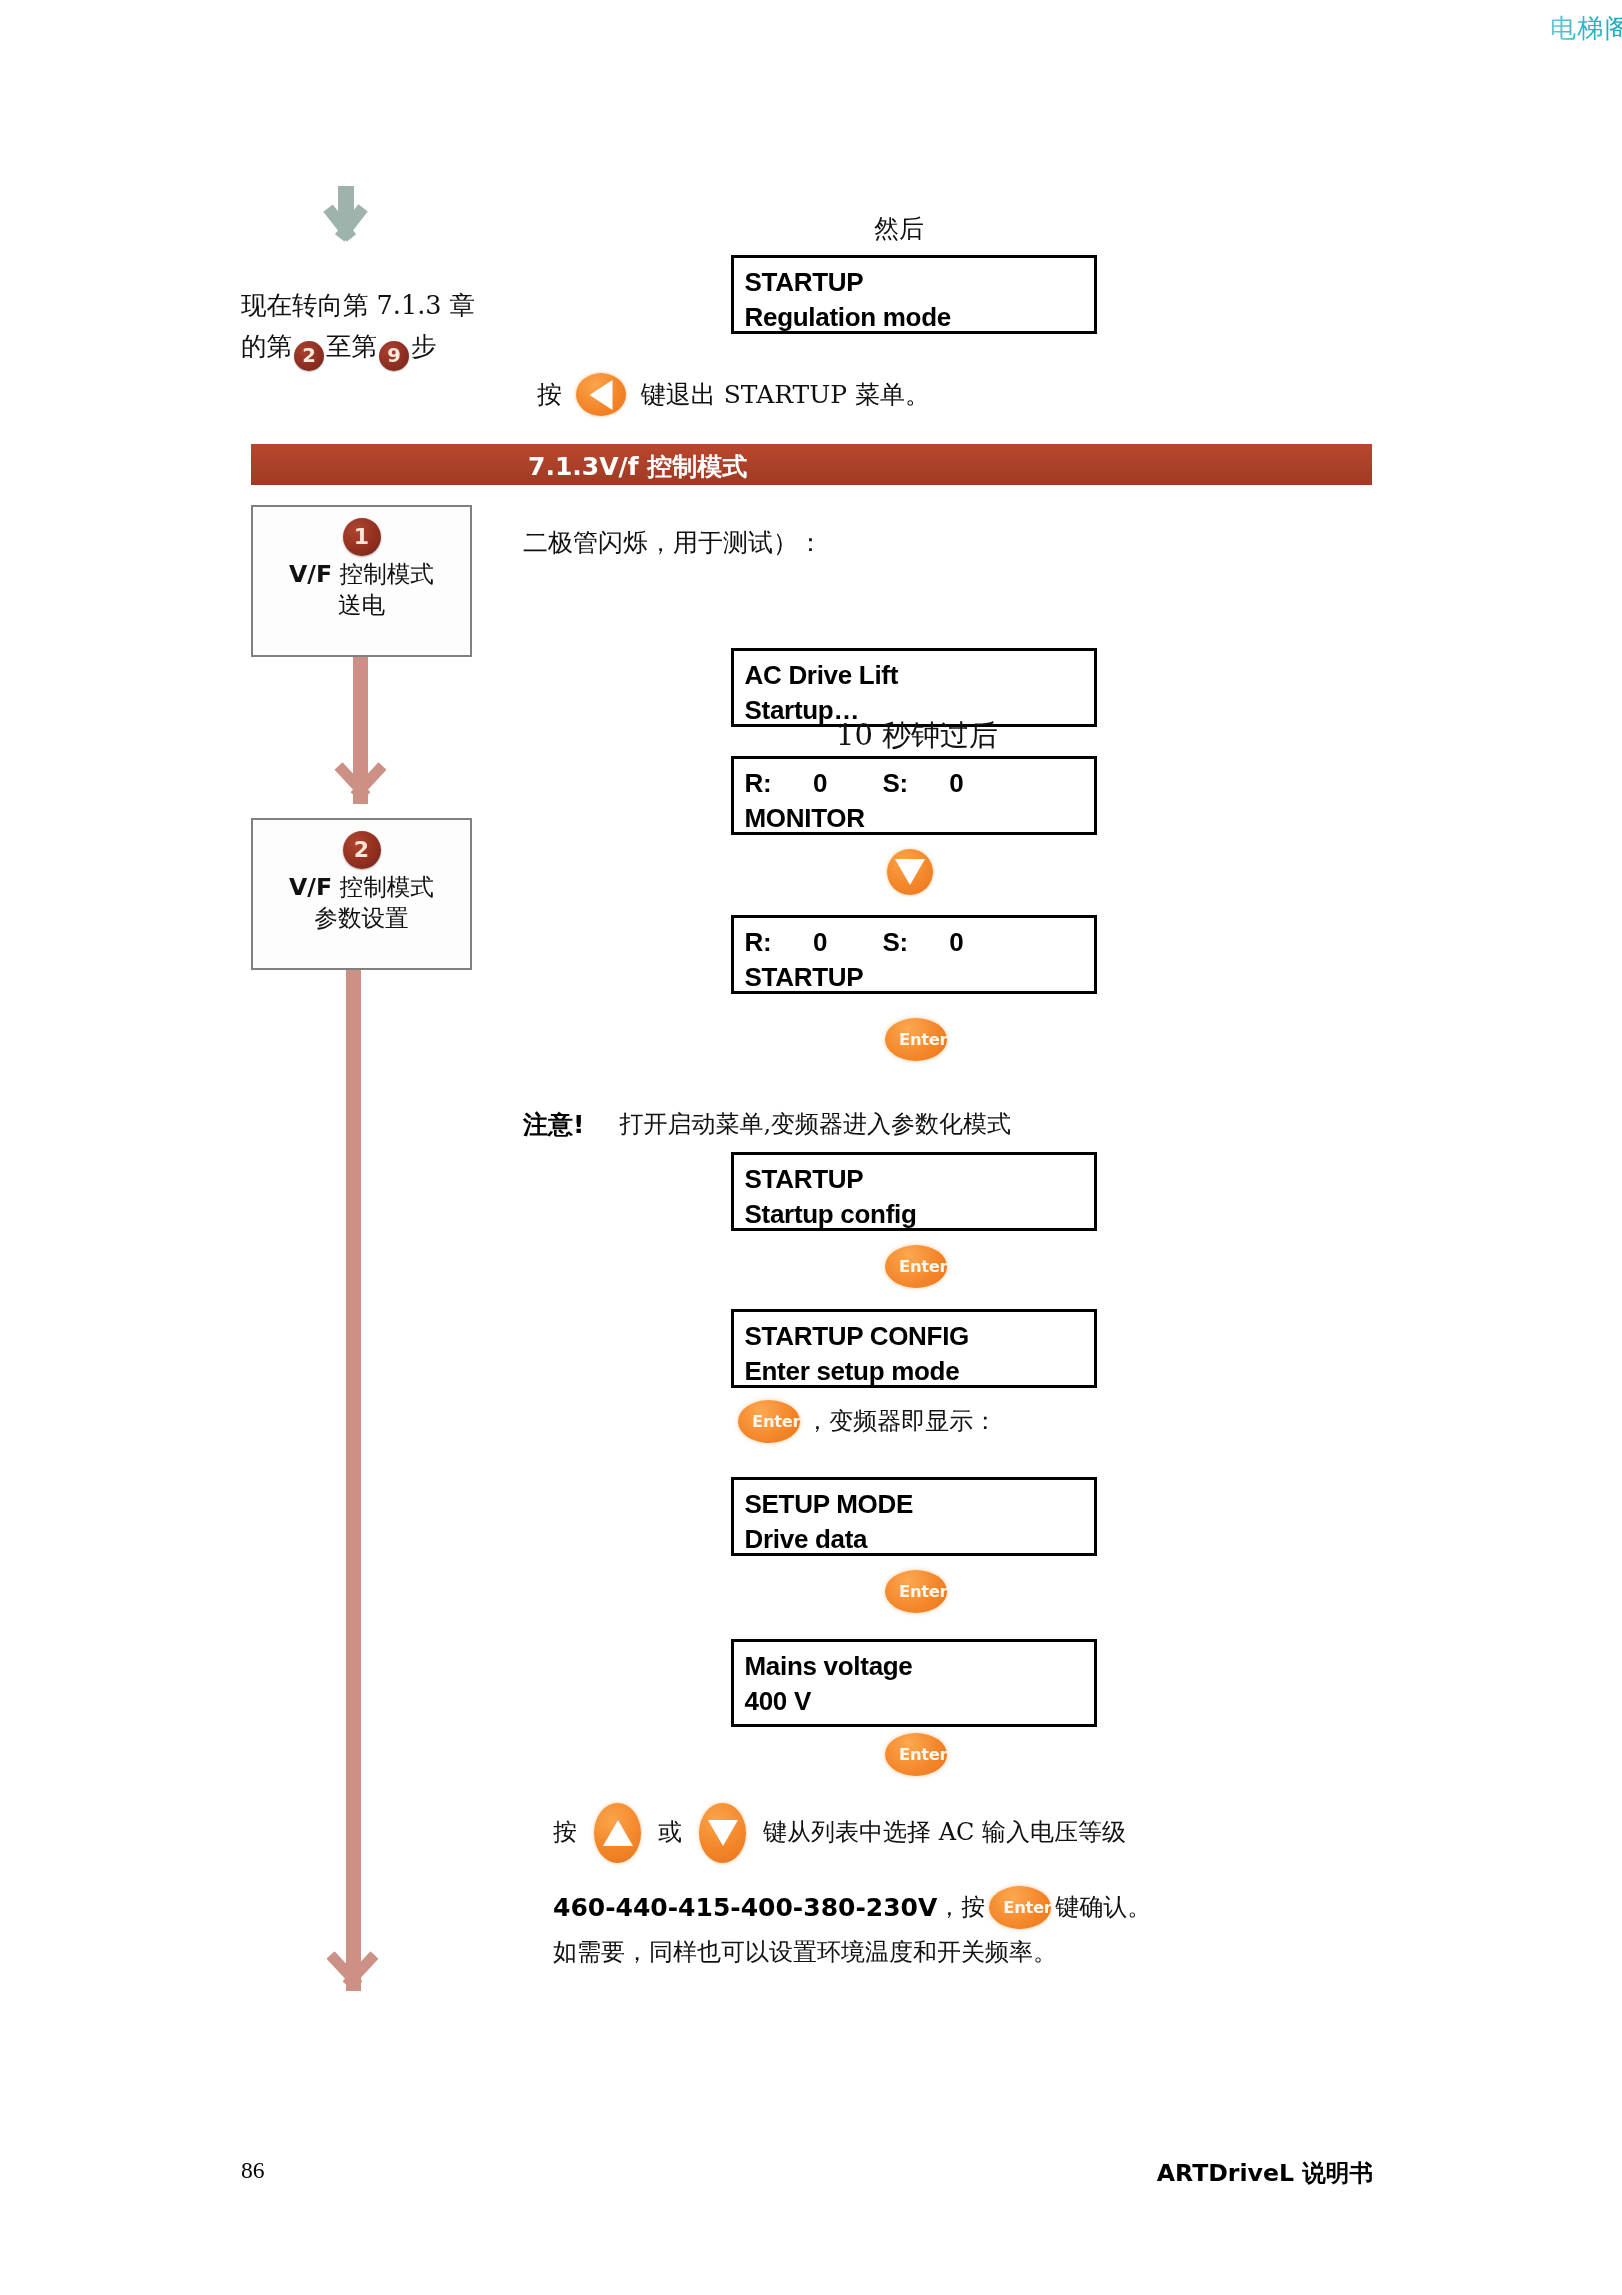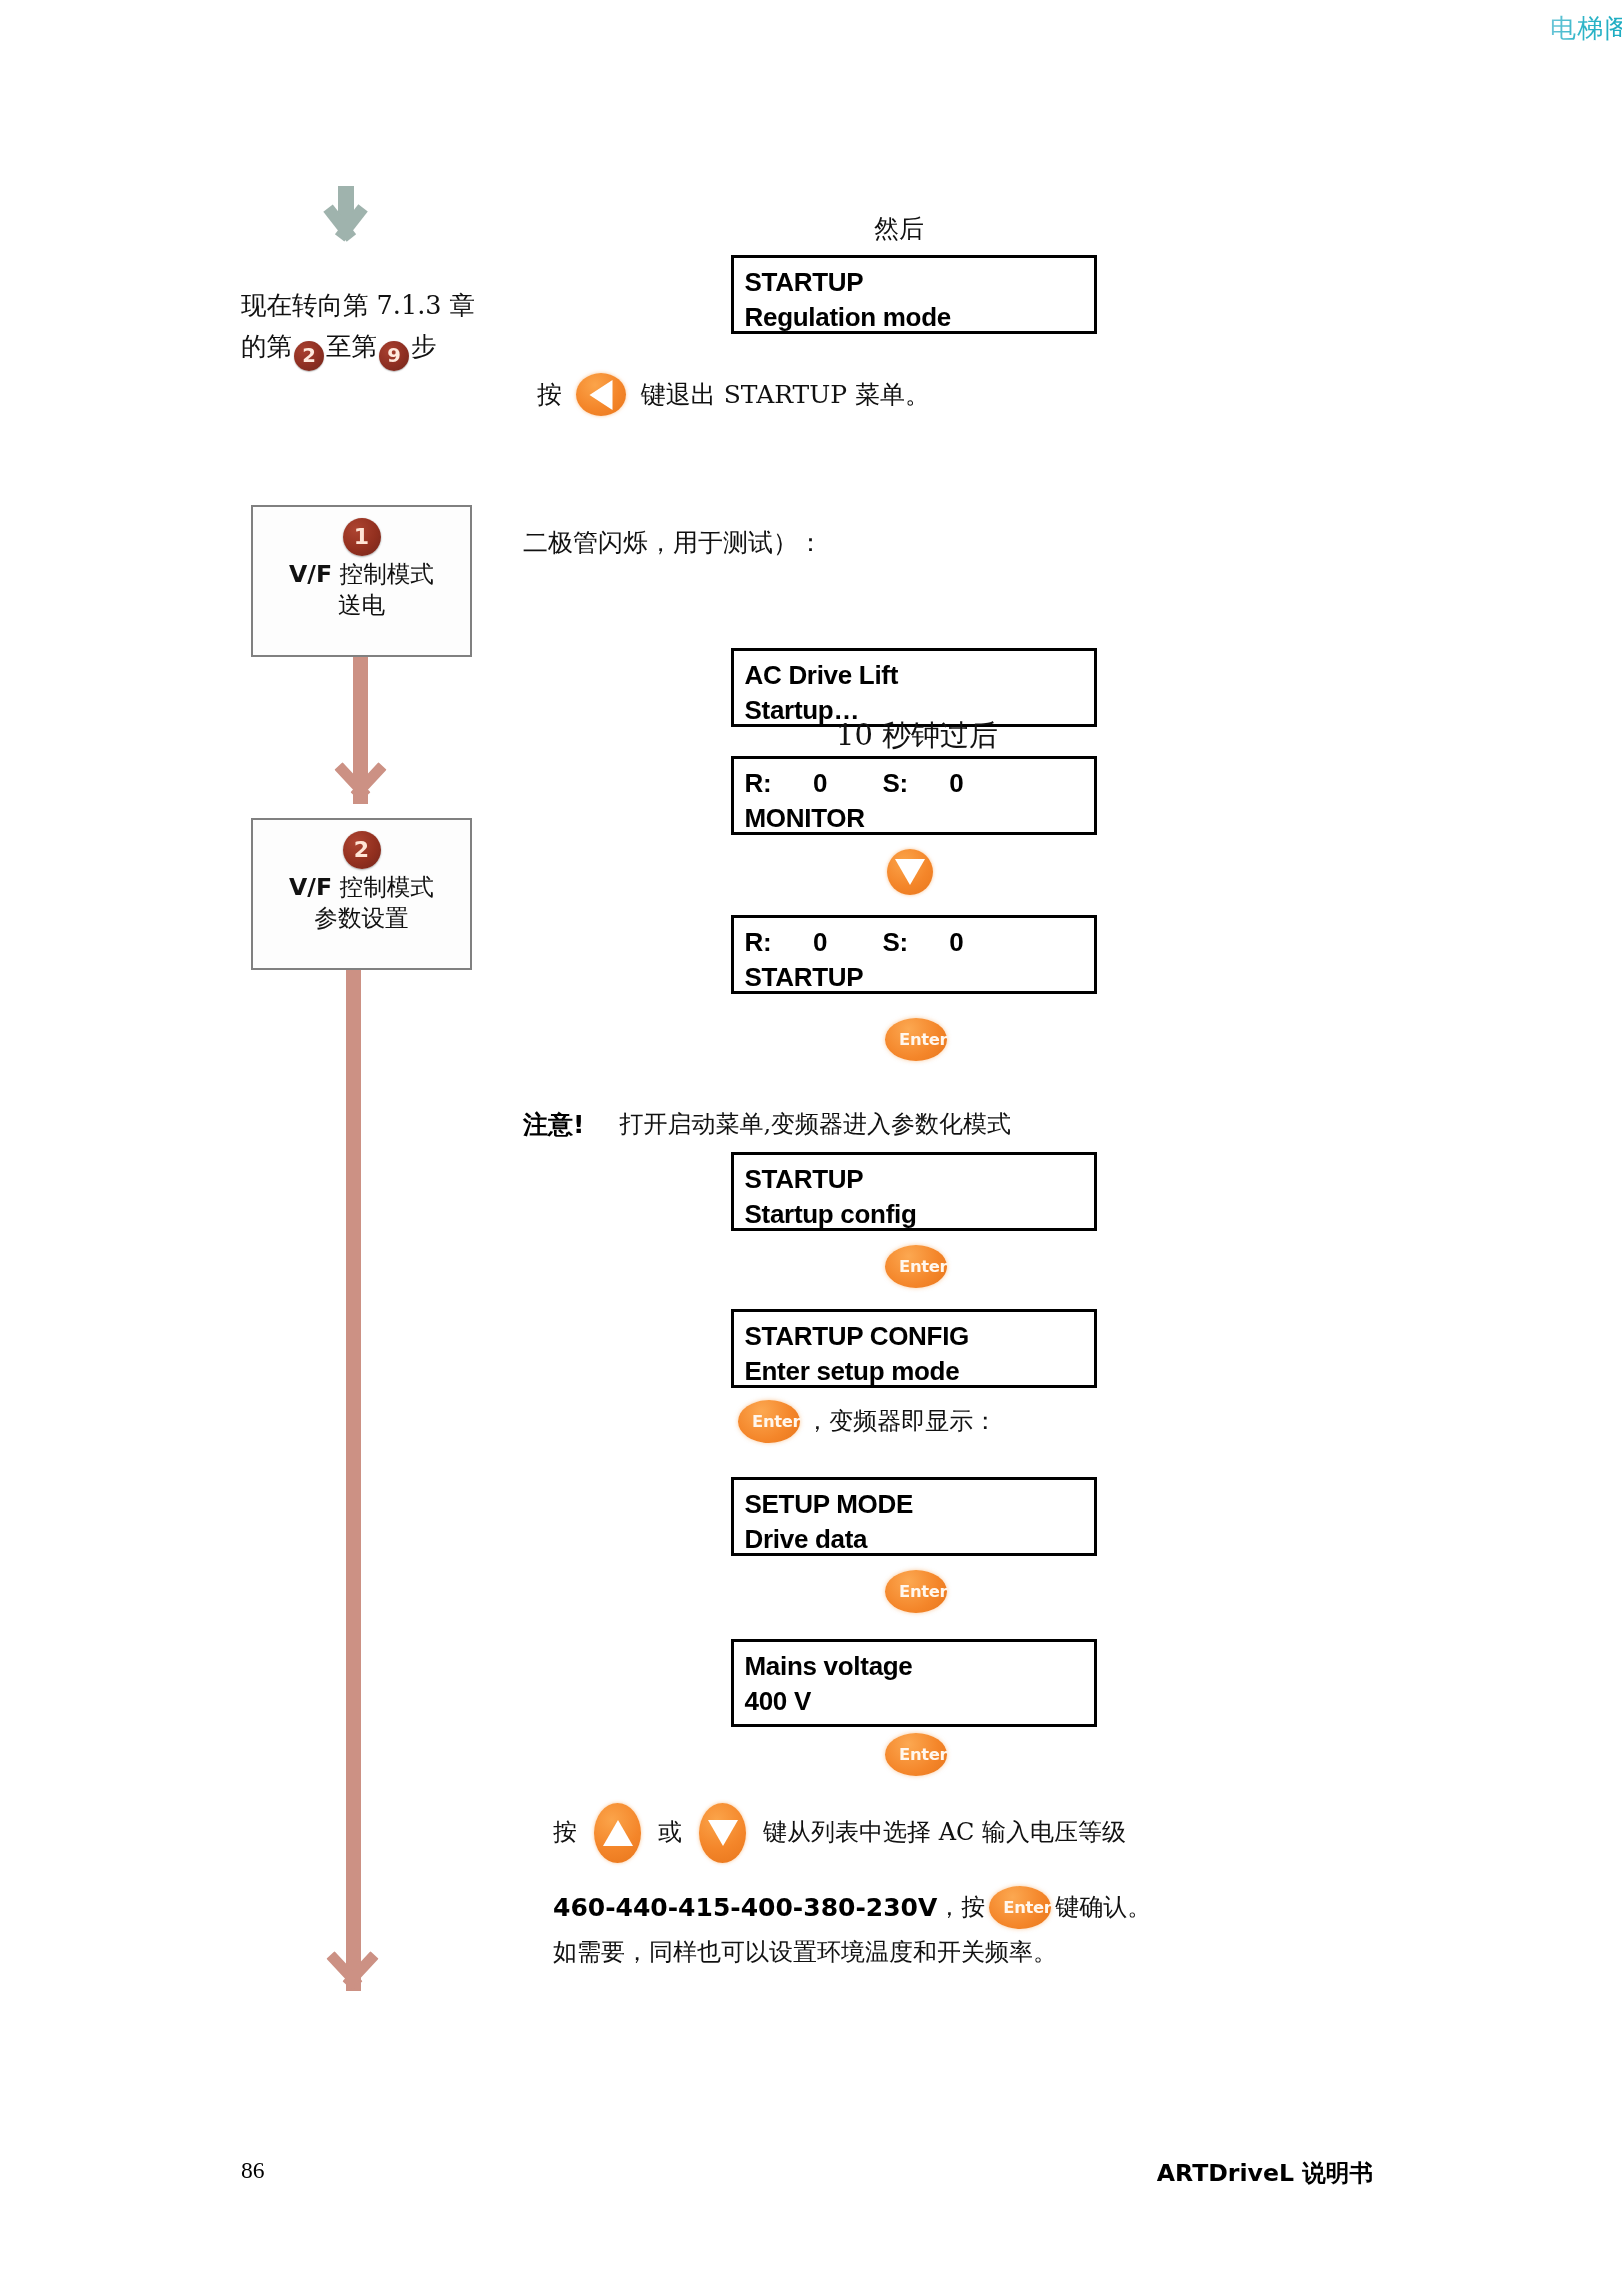--- a/index.html
+++ b/index.html
@@ -317,20 +317,23 @@
   </div>
 
   <div class="exit-line cn">
     <span>按</span>
     <span class="key arrow-left" style="margin:0 14.4px;">
         <span class="tri"></span>
       </span>
     <span>键退出 STARTUP 菜单。</span>
   </div>
 
+  <div class="section-bar">
+    <div class="t">7.1.3V/f 控制模式</div>
+  </div>
 
   <div class="flowbox" style="left:251px; top:505px; width:221px; height:152px;">
     <div class="num">1</div>
     <div class="l1 cn"><b>V/F</b> <span>控制模式</span></div>
     <div class="l2 cn">送电</div>
   </div>
 
   <div class="conn" style="left:353px; top:657px; height:147px;"></div>
   <div class="chev" style="left:329px; top:766px;">
       <span class="l"></span>

